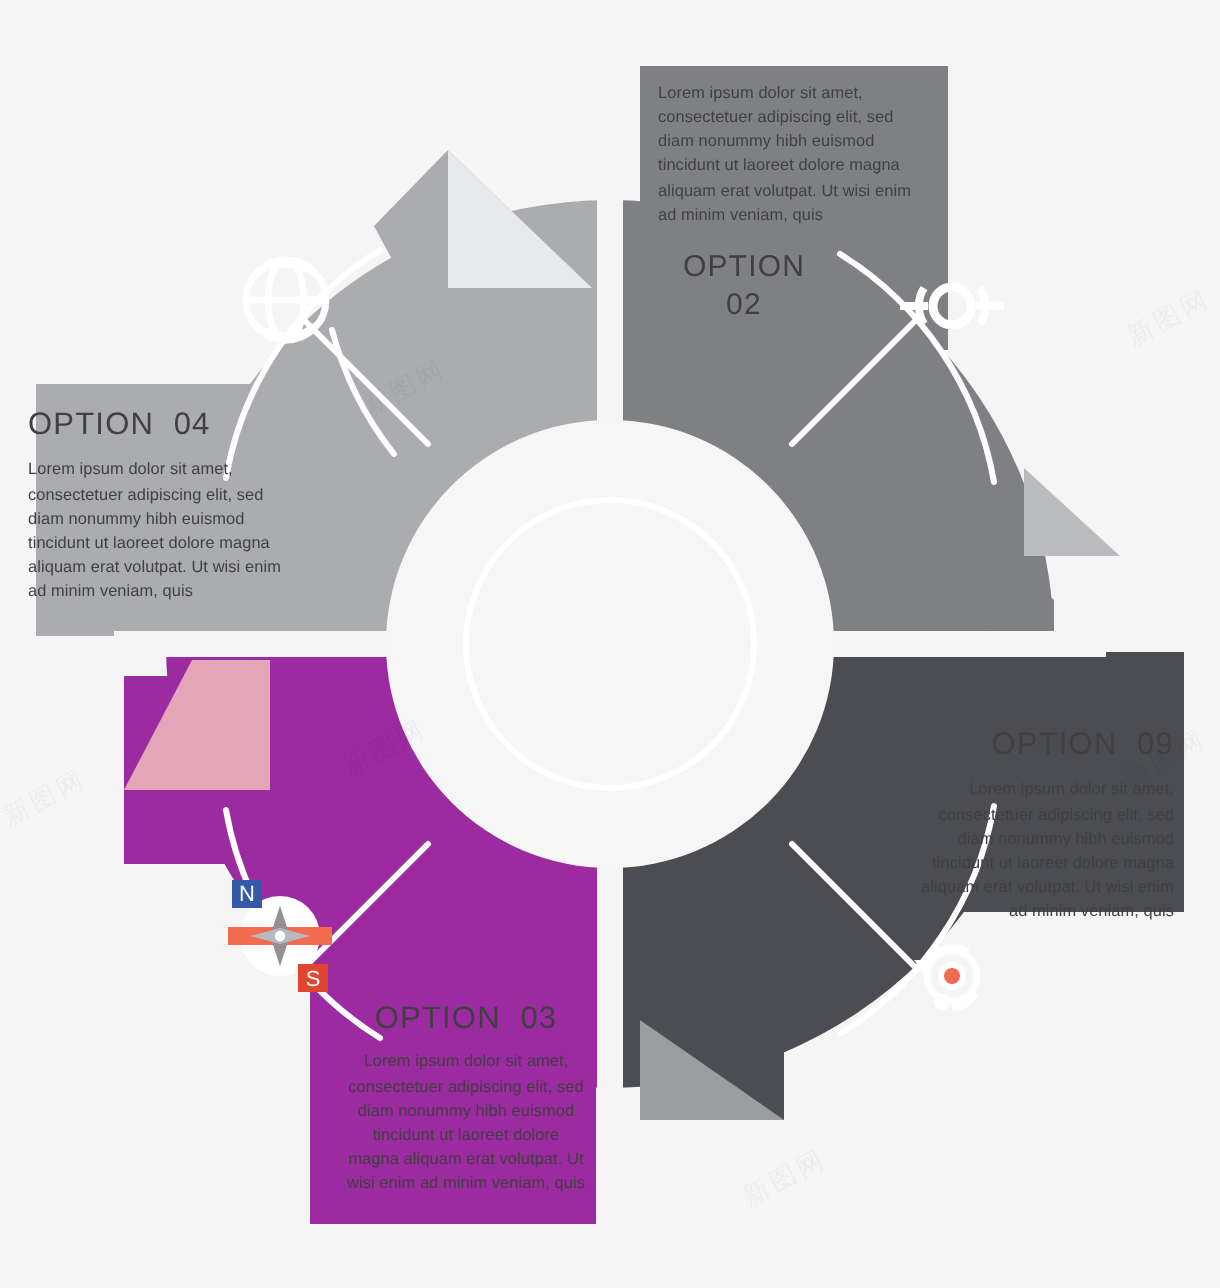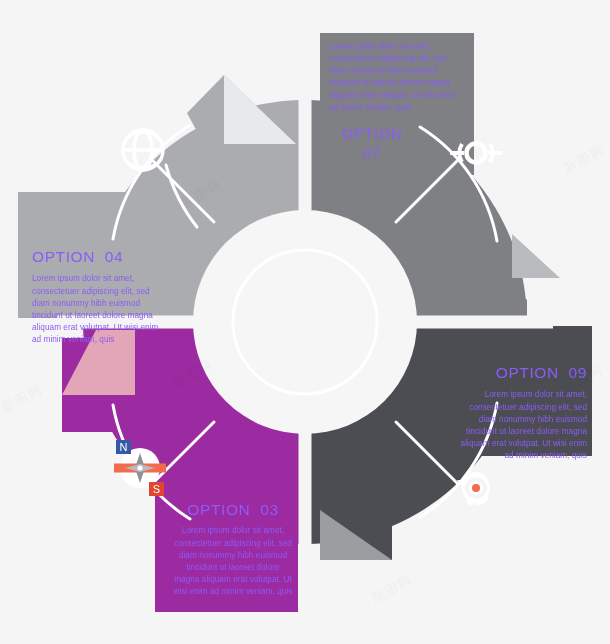--- a/index.html
+++ b/index.html
@@ -19,21 +19,21 @@
   }
   #graphic {
     position: absolute;
     left: 0;
     top: 0;
     width: 610px;
     height: 644px;
   }
   .panel-text {
     position: absolute;
-    color: #8b5cf6;
+    color: #404040;
     pointer-events: none;
   }
   .opt-title {
     font-size: 15.5px;
     letter-spacing: 0.6px;
     font-weight: 400;
     line-height: 1.25;
     white-space: pre;
   }
   .opt-body {
@@ -41,21 +41,21 @@
     line-height: 1.48;
     letter-spacing: 0.05px;
     font-weight: 400;
   }
 
   
   #txt-01 { left: 329px; top: 41px; width: 128px; text-align: left; }
   #txt-01 .opt-title { margin-top: 11px; font-size: 15px; text-align: center; width: 86px; }
 
   
-  #txt-04 { left: 32px; top: 203px; width: 130px; margin-top: 44px; }
+  #txt-04 { left: 14px; top: 203px; width: 130px; }
   #txt-04 .opt-title { margin-bottom: 7px; }
 
   
   #txt-02 { left: 455px; top: 363px; width: 132px; text-align: right; }
   #txt-02 .opt-title { margin-bottom: 7px; }
 
   
   #txt-03 { left: 173px; top: 500px; width: 120px; text-align: center; }
   #txt-03 .opt-title { margin-bottom: 6px; }
   #txt-03 .opt-body { text-align: center; }
@@ -211,21 +211,21 @@
       <g>
         <rect x="9" y="14" width="15" height="14" fill="#e0452f"></rect>
         <text x="16.5" y="25" fill="#ffffff" font-size="11" font-family="Liberation Sans, sans-serif" text-anchor="middle">S</text>
       </g>
     </g>
   </svg>
 
   <div class="panel-text" id="txt-01">
     <div class="opt-body">Lorem ipsum dolor sit amet, consectetuer adipiscing elit, sed diam nonummy hibh euismod tincidunt ut laoreet dolore magna aliquam erat volutpat. Ut wisi enim ad minim  veniam, quis</div>
     <div class="opt-title">OPTION
-07</div>
+02</div>
   </div>
 
   <div class="panel-text" id="txt-04">
     <div class="opt-title">OPTION  04</div>
     <div class="opt-body">Lorem ipsum dolor sit amet, consectetuer adipiscing elit, sed diam nonummy hibh euismod tincidunt ut laoreet dolore magna aliquam erat volutpat. Ut wisi enim ad minim  veniam, quis</div>
   </div>
 
   <div class="panel-text" id="txt-02">
     <div class="opt-title">OPTION  09</div>
     <div class="opt-body">Lorem ipsum dolor sit amet, consectetuer adipiscing elit, sed diam nonummy hibh euismod tincidunt ut laoreet dolore magna aliquam erat volutpat. Ut wisi enim ad minim  veniam, quis</div>

